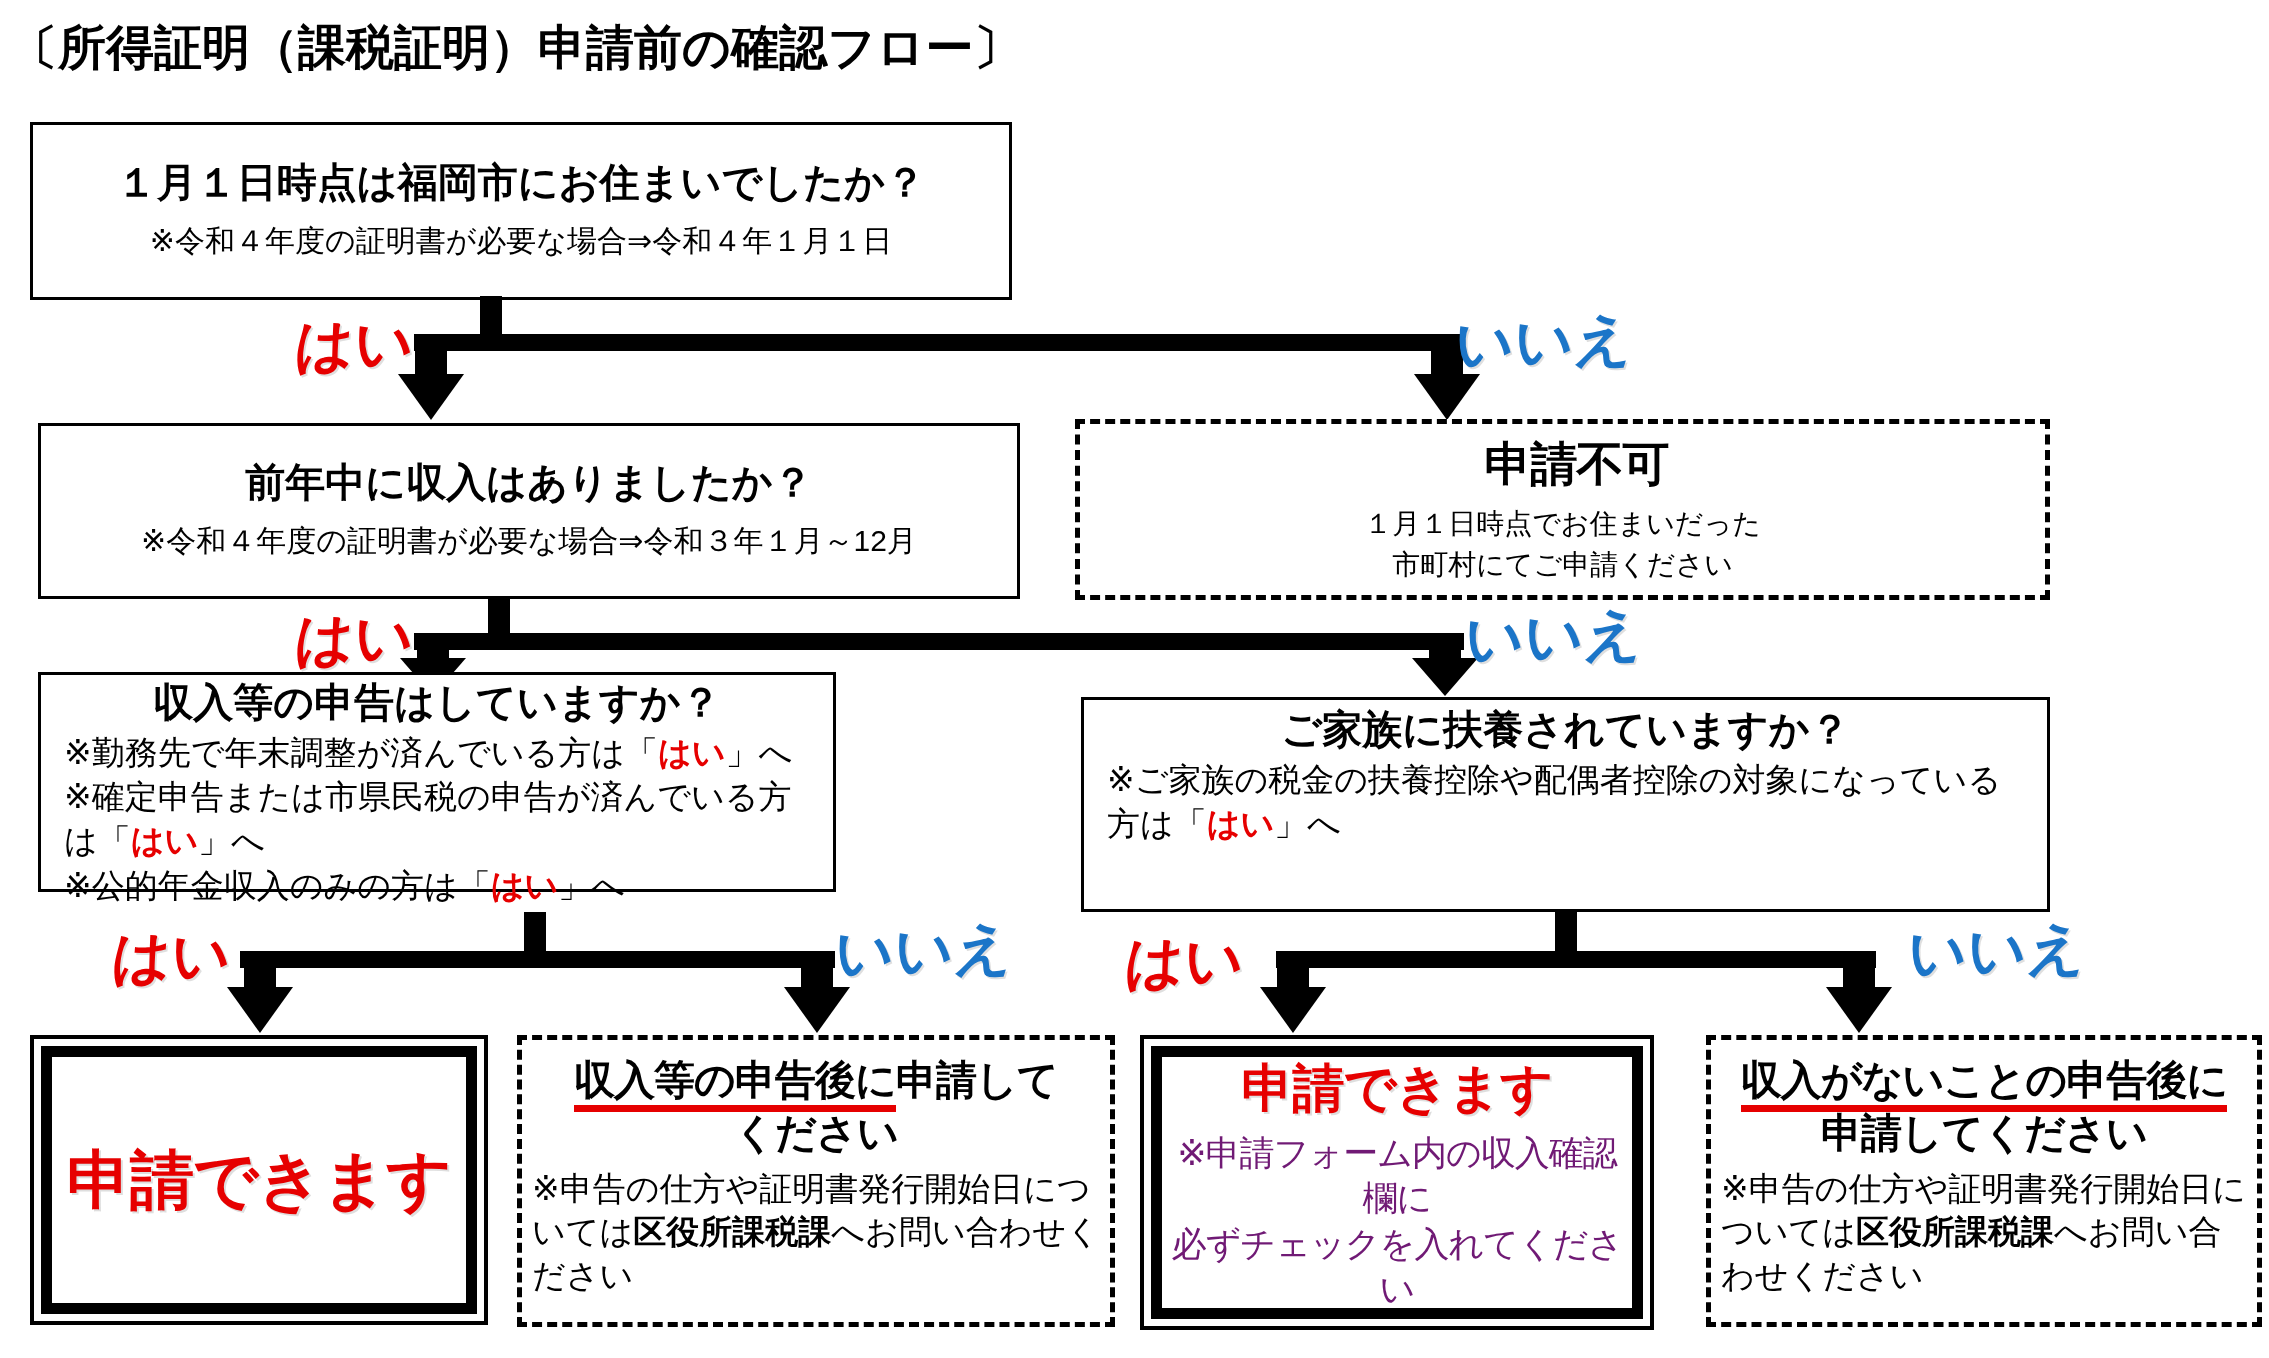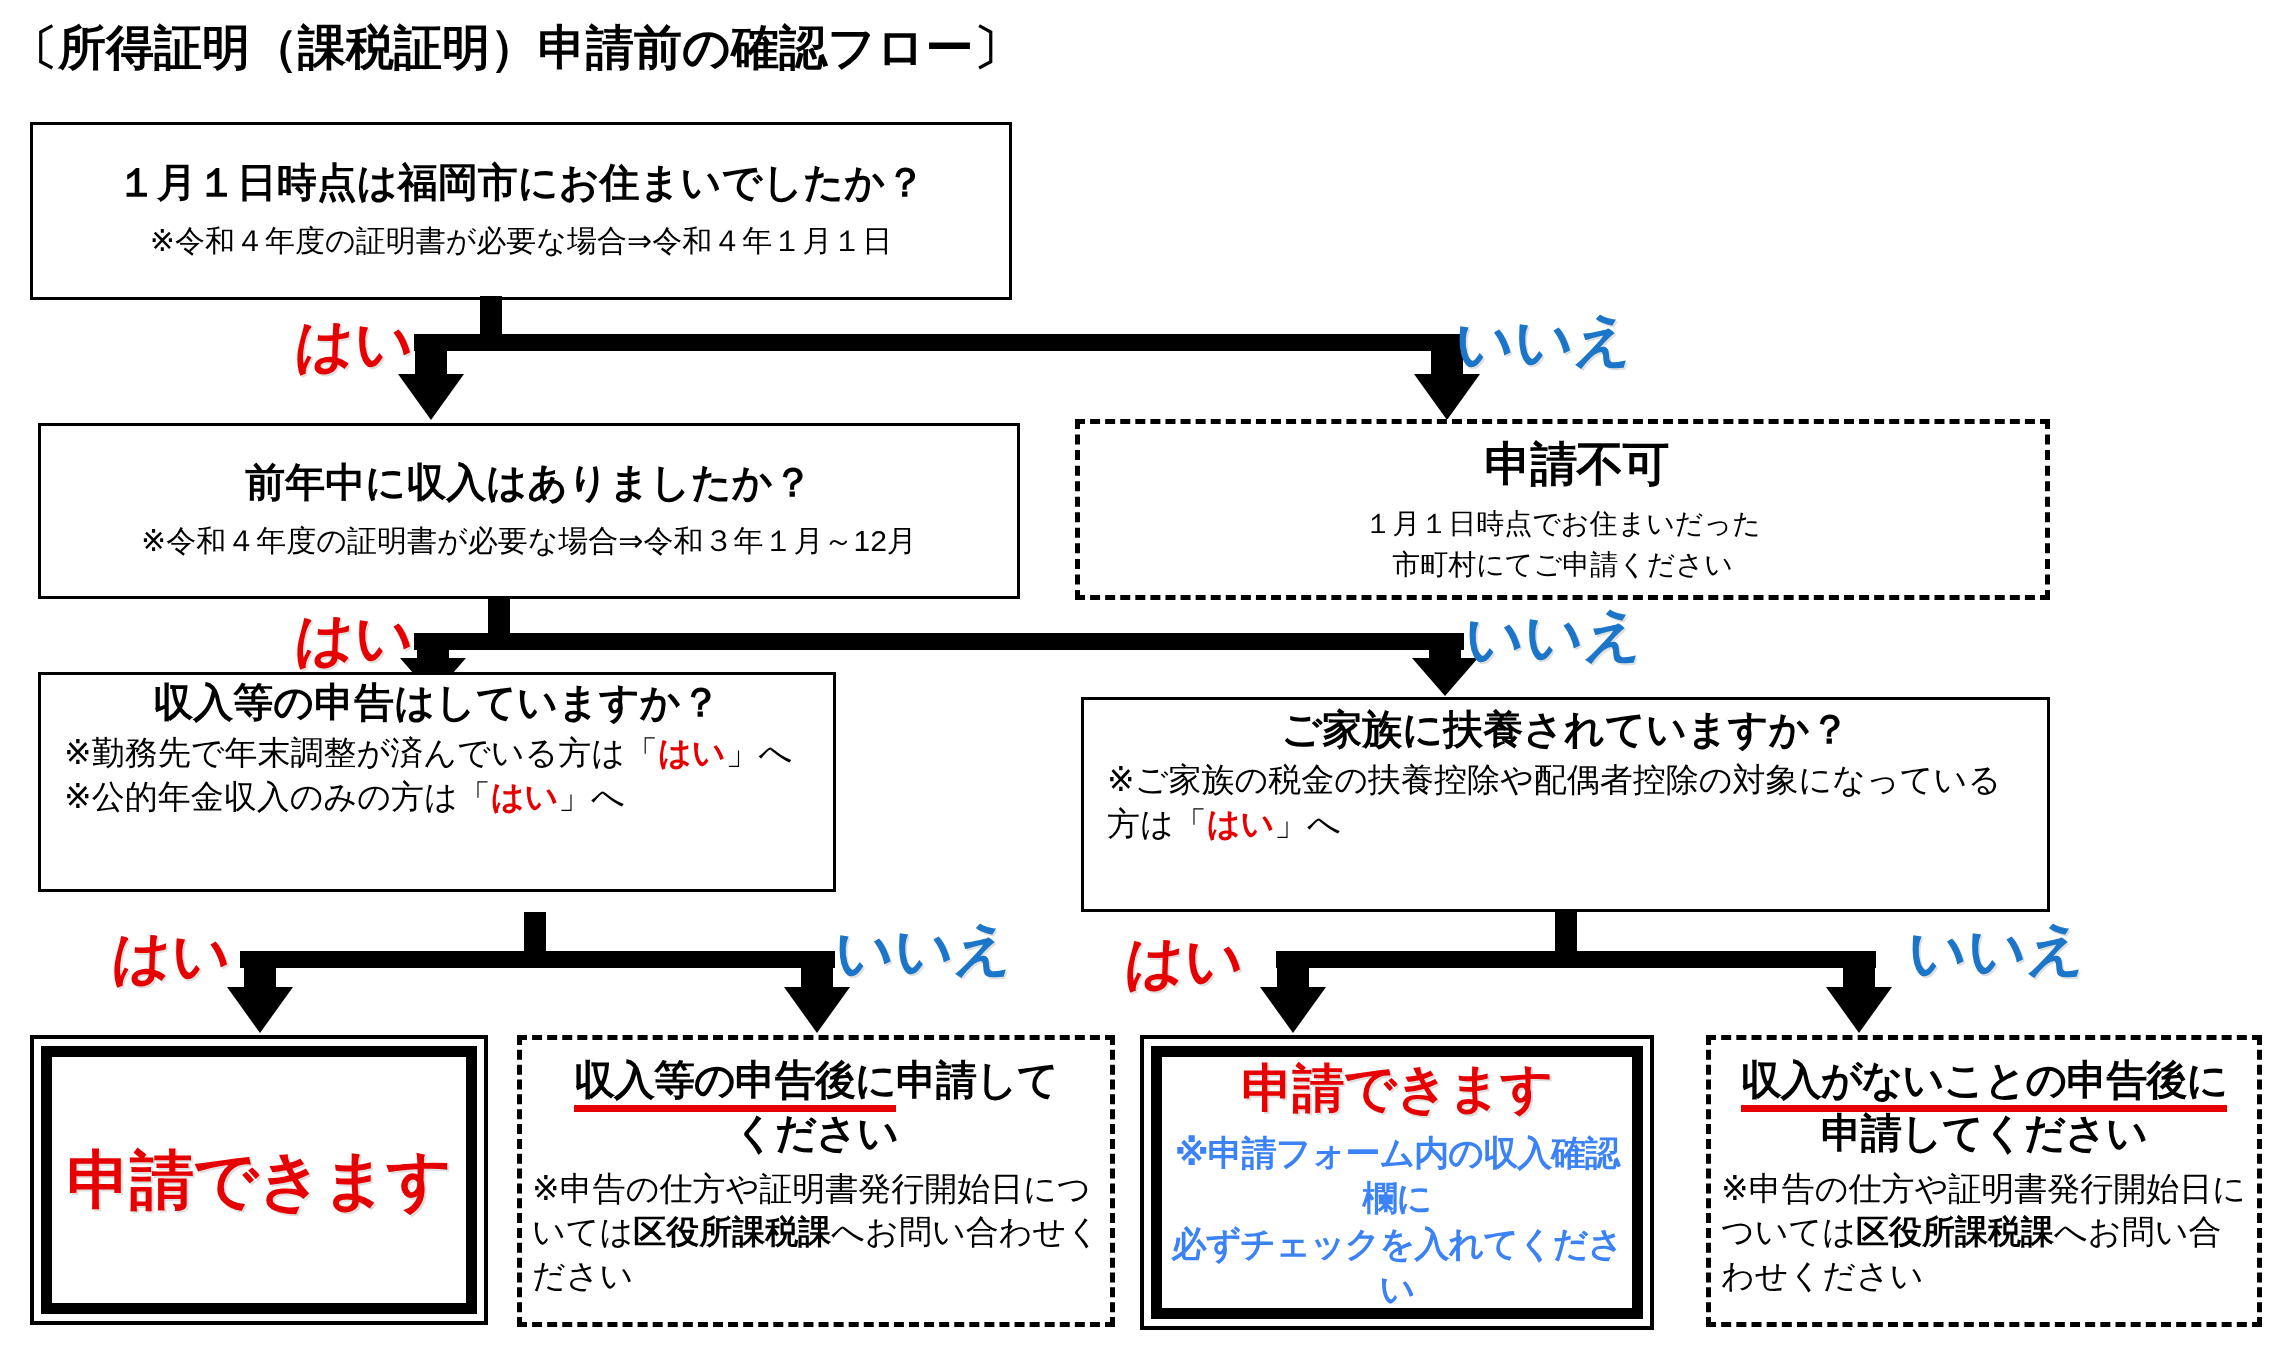--- a/index.html
+++ b/index.html
@@ -21,21 +21,21 @@
   .notes{align-self:stretch;text-align:left;font-size:33px;font-weight:500;color:#000;line-height:1.34;padding:0 23px;}
   .em-red{color:#e60000;font-weight:800;}
   .big-heading{font-size:47px;font-weight:900;color:#000;letter-spacing:-1px;margin-left:28px;}
   .sub-center{font-size:28px;font-weight:500;color:#000;text-align:center;line-height:1.45;margin-top:8px;}
 
   .result-ok{color:#e60000;font-weight:900;letter-spacing:-1px;text-shadow:2px 2px 0 rgba(160,160,160,.35);}
   .r-heading{font-size:41px;font-weight:900;color:#000;text-align:center;line-height:1.3;letter-spacing:-1px;}
   .ul-red{border-bottom:7px solid #e60000;padding-bottom:2px;}
   .r-note{font-size:33px;font-weight:500;color:#000;text-align:left;line-height:1.33;padding:6px 10px 0 10px;align-self:stretch;}
   .bold-black{font-weight:900;}
-  .red-note{color:#3b82f6;font-weight:700;font-size:35px;text-align:center;line-height:1.3;letter-spacing:-1px;}
+  .red-note{color:#701a75;font-weight:400;font-size:35px;text-align:center;line-height:1.3;letter-spacing:-1px;}
 
   
   .ln{position:absolute;background:#000;}
   .head{position:absolute;width:0;height:0;border-left:33px solid transparent;border-right:33px solid transparent;border-top:46px solid #000;}
   .lbl{position:absolute;font-weight:900;font-size:58px;white-space:nowrap;transform:skewX(-6deg) rotate(-2deg);text-shadow:2px 2px 0 rgba(150,150,150,.3);}
   .lbl-yes{color:#e60000;}
   .lbl-no{color:#1b75c8;}
 </style>
 </head>
 <body>
@@ -77,20 +77,21 @@
   <div class="head" style="left:400px;top:658px;border-top-width:38px;"></div>
   <div class="ln" style="left:1429px;top:649px;width:32px;height:14px;"></div>
   <div class="head" style="left:1412px;top:658px;border-top-width:38px;"></div>
   <div class="lbl lbl-yes" style="left:295px;top:600px;">はい</div>
   <div class="lbl lbl-no" style="left:1465px;top:598px;">いいえ</div>
 
   <div class="box box-solid" style="left:38px;top:672px;width:798px;height:220px;justify-content:flex-start;padding-top:6px;">
     <div class="q-main">収入等の申告はしていますか？</div>
     <div class="notes">
       <div><span>※勤務先で年末調整が済んでいる方は「</span><span class="em-red">はい</span><span>」へ</span></div>
+      <div><span>※確定申告または市県民税の申告が済んでいる方は「</span><span class="em-red">はい</span><span>」へ</span></div>
       <div><span>※公的年金収入のみの方は「</span><span class="em-red">はい</span><span>」へ</span></div>
     </div>
   </div>
 
   <div class="box box-solid" style="left:1081px;top:697px;width:969px;height:215px;justify-content:flex-start;padding-top:8px;">
     <div class="q-main">ご家族に扶養されていますか？</div>
     <div class="notes">
       <span>※ご家族の税金の扶養控除や配偶者控除の対象になっている方は「</span><span class="em-red">はい</span><span>」へ</span>
     </div>
   </div>

